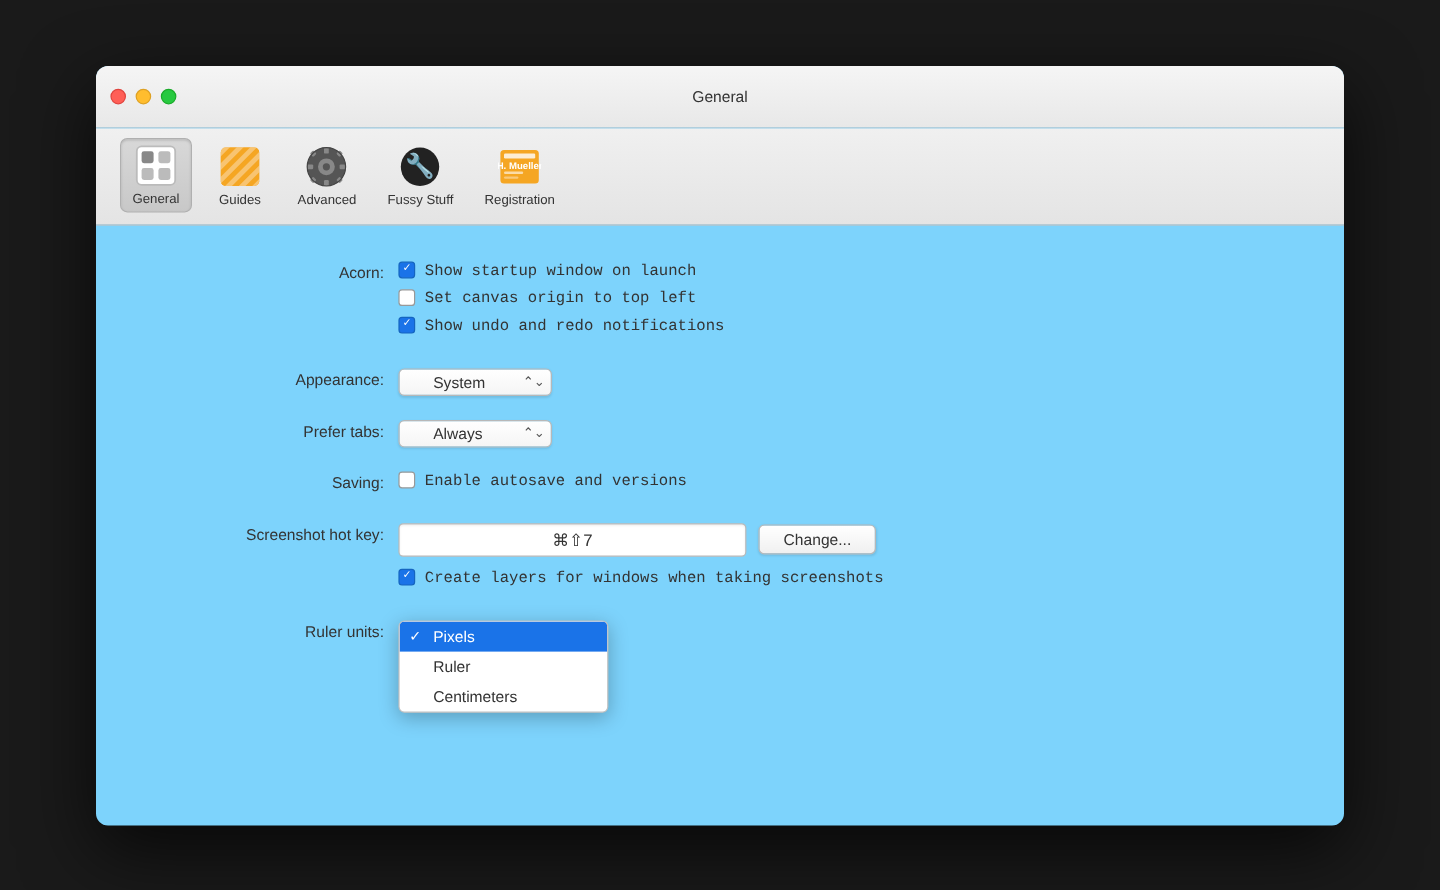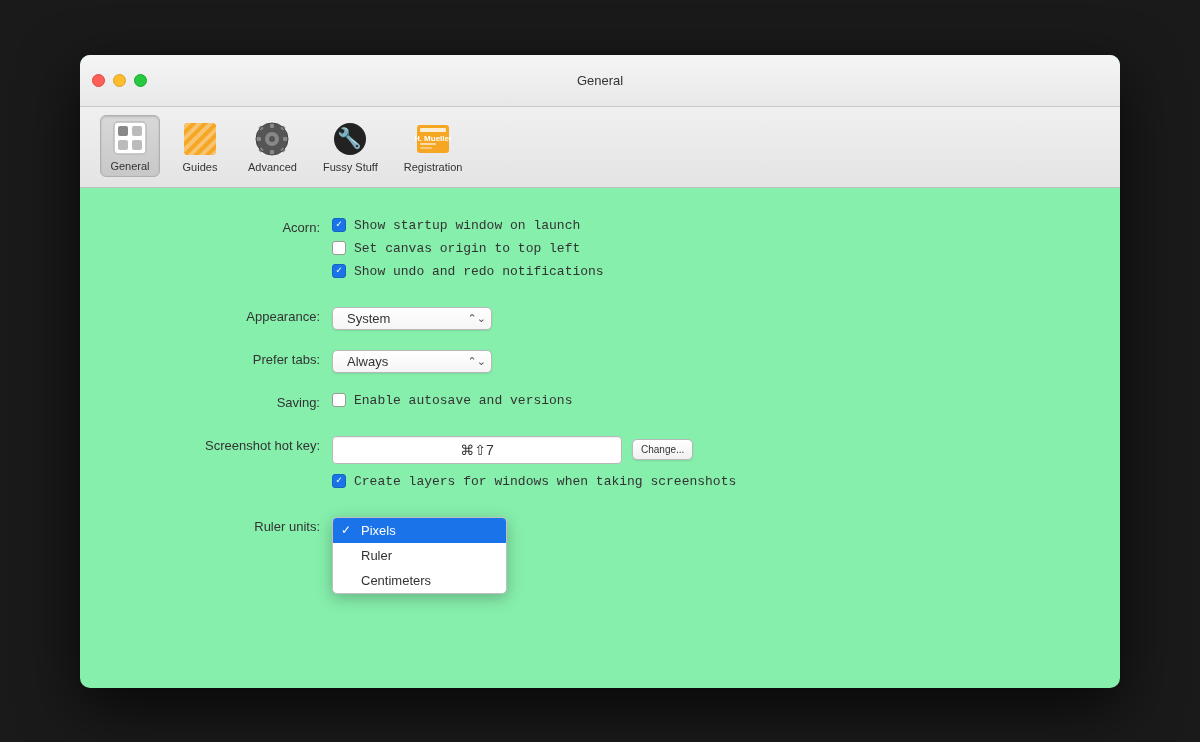--- a/index.html
+++ b/index.html
@@ -8,21 +8,21 @@
       background: #1a1a1a;
       display: flex;
       justify-content: center;
       align-items: center;
       min-height: 100vh;
       font-family: -apple-system, BlinkMacSystemFont, "San Francisco", "Helvetica Neue", sans-serif;
     }
 
     .window {
       width: 1040px;
-      background: #86efac;
+      background: #7dd3fc;
       border-radius: 10px;
       box-shadow: 0 20px 60px rgba(0,0,0,0.7);
       overflow: visible;
       position: relative;
     }
 
     .titlebar {
       background: linear-gradient(180deg, #f5f5f5 0%, #e8e8e8 100%);
       border-radius: 10px 10px 0 0;
       height: 52px;
@@ -165,25 +165,25 @@
     .select-wrapper {
       position: relative;
       display: inline-block;
     }
 
     .mac-select {
       appearance: none;
       background: linear-gradient(180deg, #ffffff 0%, #f5f5f5 100%);
       border: 1px solid #b8b8b8;
       border-radius: 5px;
-      padding: 3px 28px 3px 14px;
-      font-size: 13px;
-      color: #333;
-      cursor: pointer;
-      width: 160px;
+      padding: 3px 28px 3px 28px;
+      font-size: 13px;
+      color: #333;
+      cursor: pointer;
+      width: 128px;
       outline: none;
       box-shadow: 0 1px 2px rgba(0,0,0,0.1);
     }
 
     .select-arrow {
       position: absolute;
       right: 6px;
       top: 50%;
       transform: translateY(-50%);
       pointer-events: none;
@@ -208,22 +208,22 @@
       justify-content: center;
       font-size: 14px;
       color: #333;
       box-shadow: inset 0 1px 2px rgba(0,0,0,0.08);
     }
 
     .mac-button {
       background: linear-gradient(180deg, #ffffff 0%, #f0f0f0 100%);
       border: 1px solid #b8b8b8;
       border-radius: 5px;
-      padding: 4px 8px;
-      font-size: 10px;
+      padding: 4px 20px;
+      font-size: 13px;
       color: #333;
       cursor: pointer;
       box-shadow: 0 1px 2px rgba(0,0,0,0.1);
     }
 
     
     .dropdown-overlay {
       position: absolute;
       background: white;
       border: 1px solid #c0c0c0;

